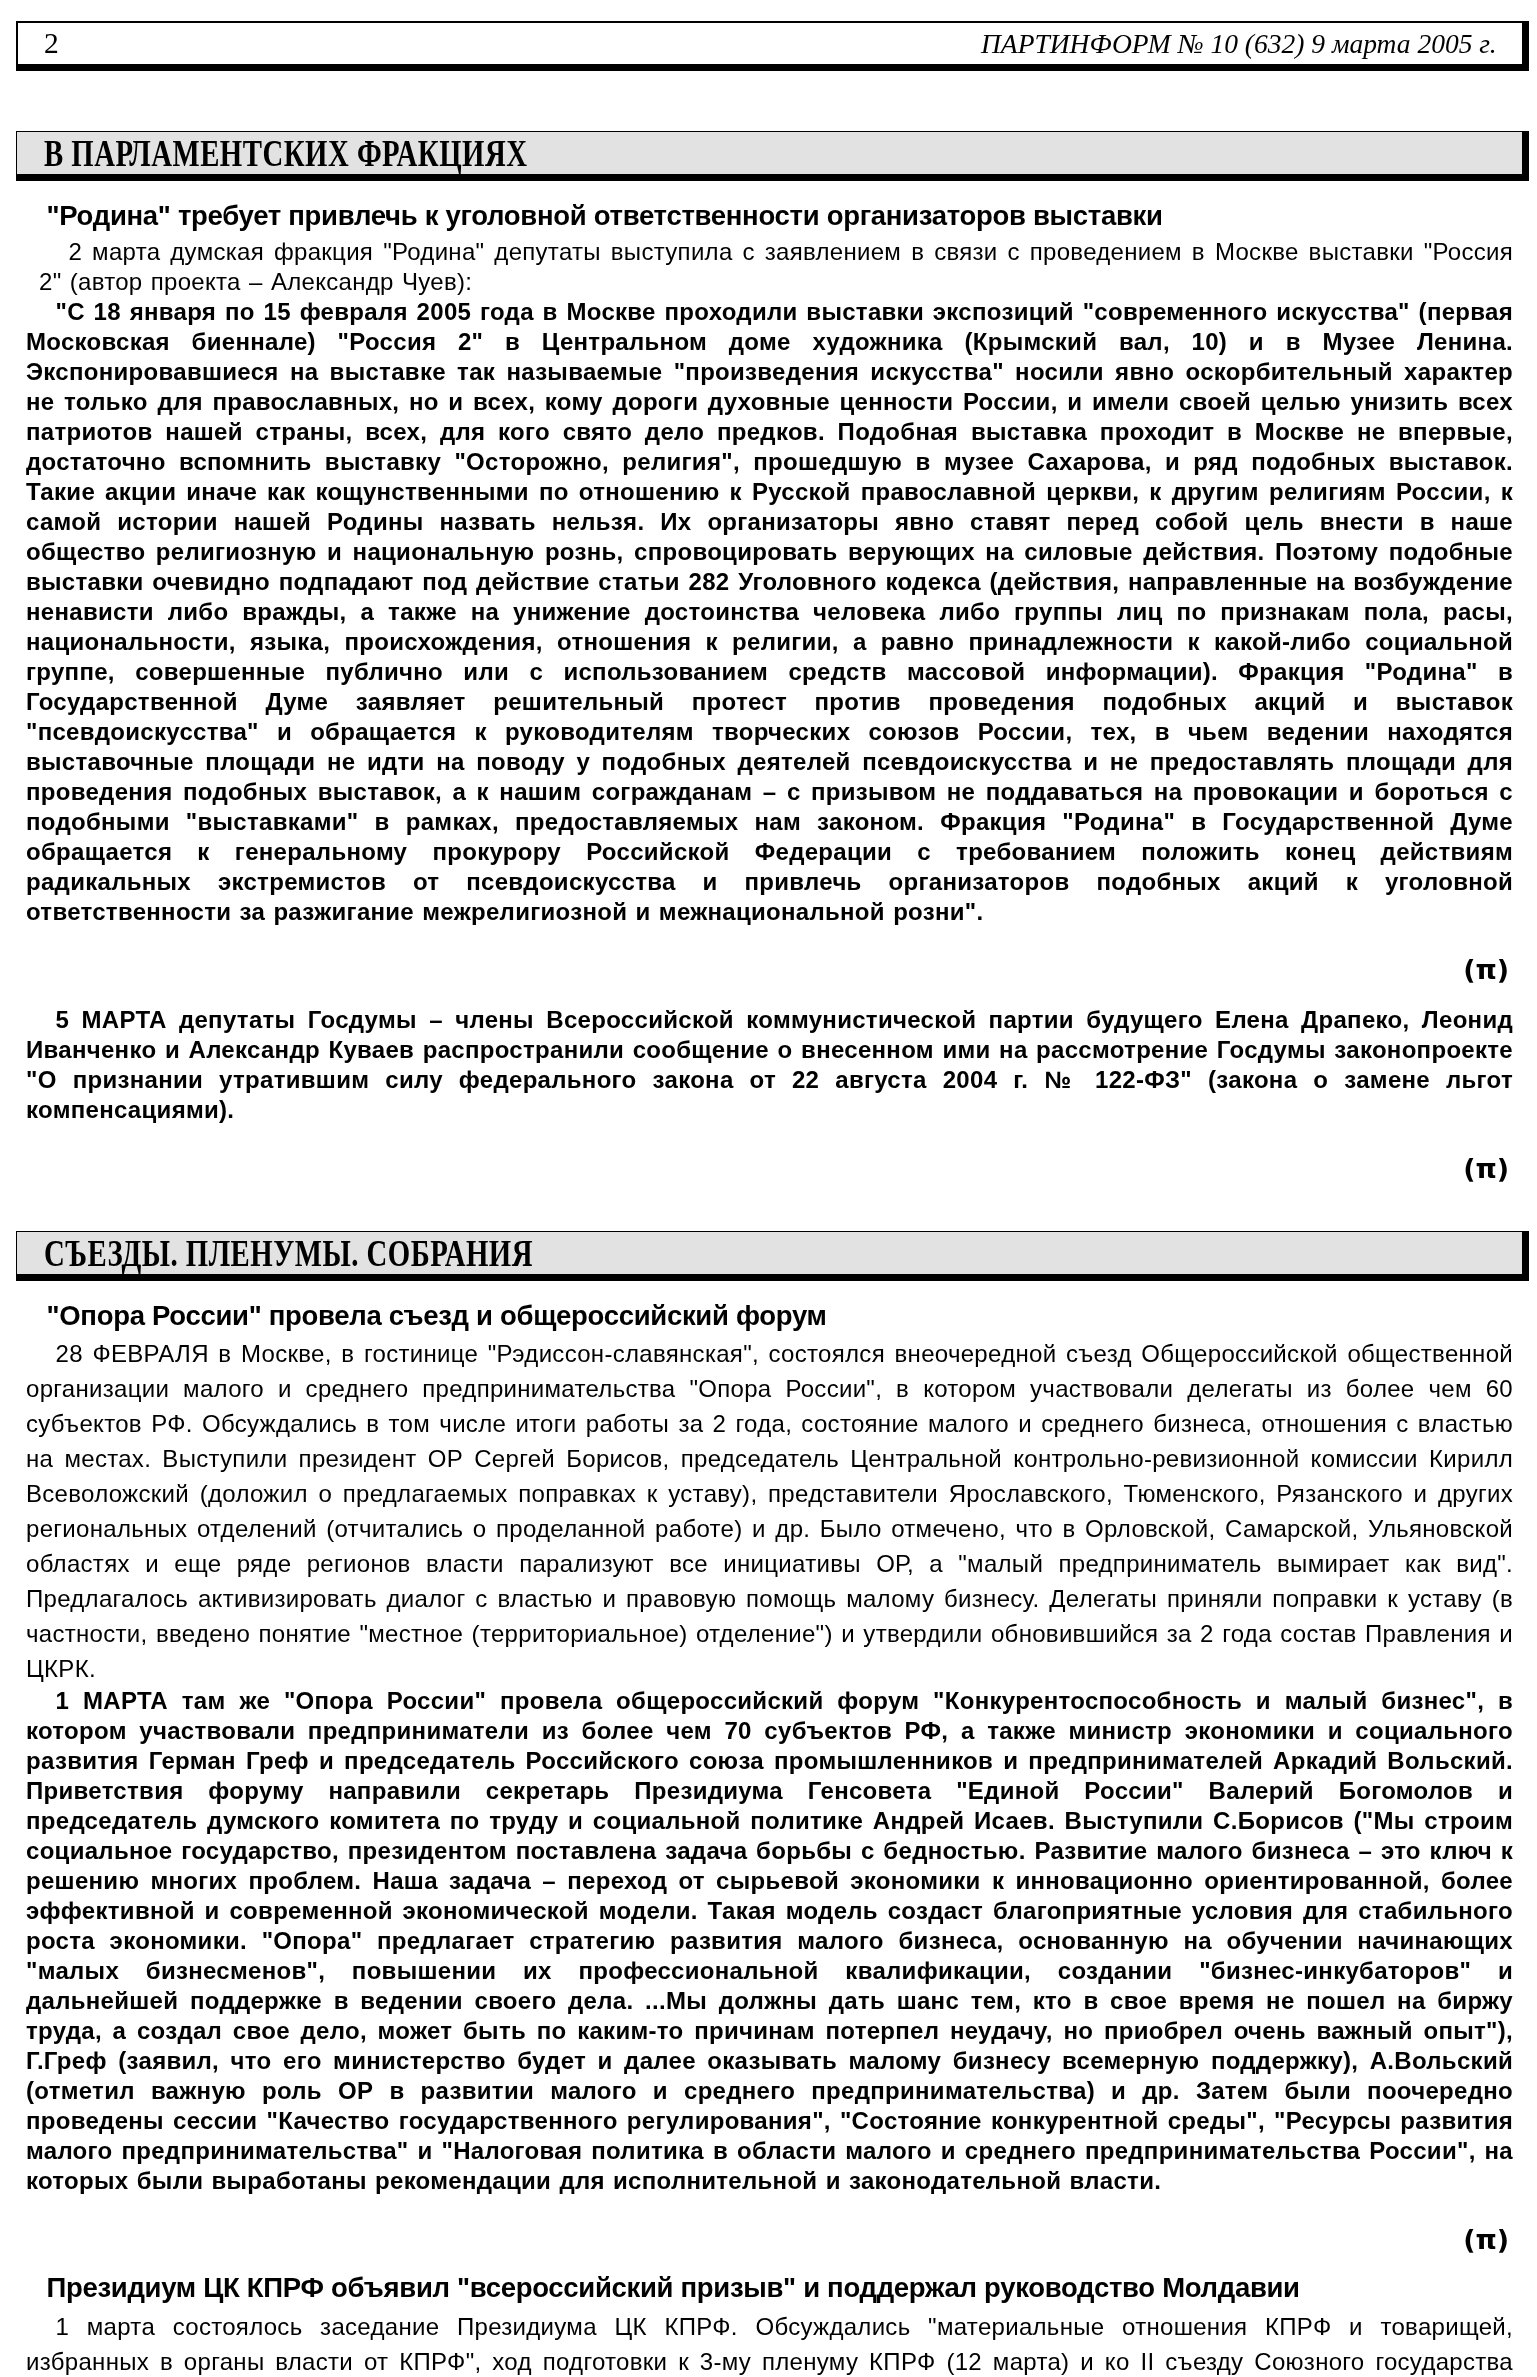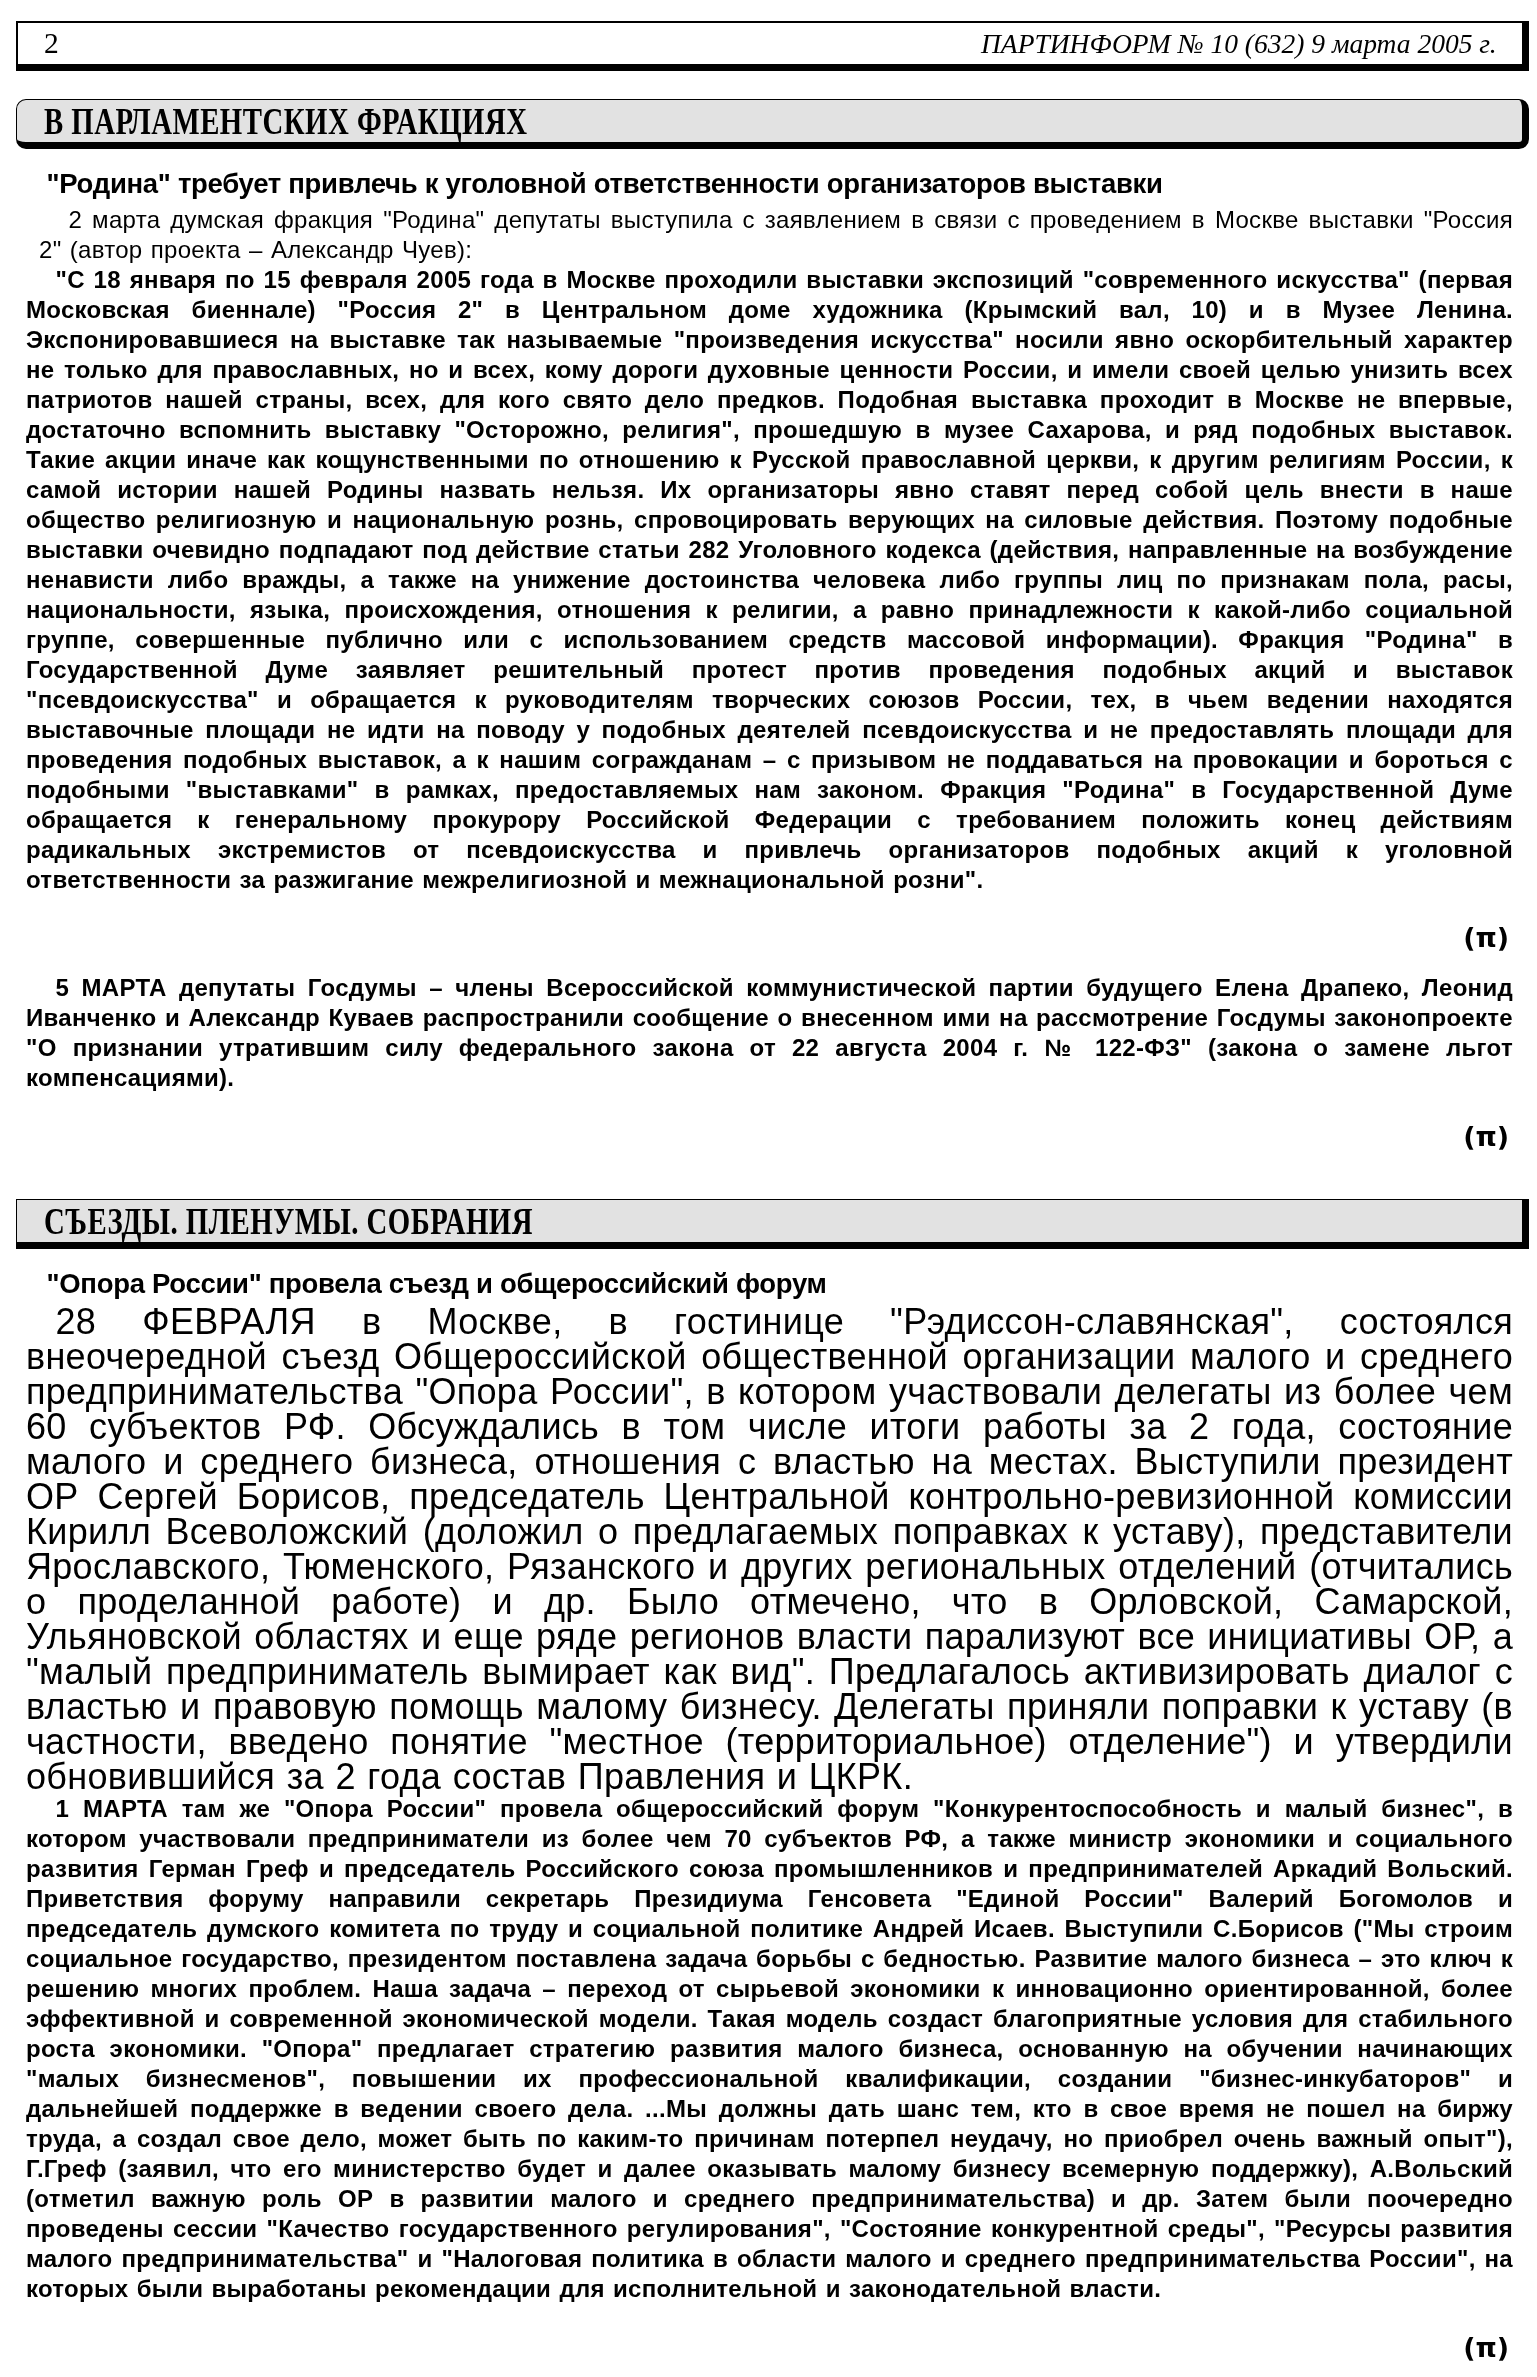--- a/index.html
+++ b/index.html
@@ -62,21 +62,21 @@
   .section-bar-text {
     font-family: "Liberation Serif", serif;
     font-weight: bold;
     font-size: 36px;
     line-height: 1;
     white-space: nowrap;
     transform: scaleX(0.8) scaleY(1.08);
     transform-origin: left center;
     letter-spacing: 0.6px;
   }
-  .bar-gap-top { margin-top: 28px; border-radius: 10px; }
+  .bar-gap-top { margin-top: 60px; }
   .bar-gap-mid { margin-top: 49px; }
 
   .content {
     margin: 0 24px 0 26px;
   }
 
   .art-title {
     font-size: 27.5px;
     font-weight: bold;
     letter-spacing: -0.3px;
@@ -89,21 +89,21 @@
     text-align: justify;
     text-indent: 29.5px;
     letter-spacing: 0.3px;
     word-spacing: 1.3px;
   }
   .body-sm {
     font-size: 24px;
     line-height: 30px;
   }
   .body-lg {
-    font-size: 36px;
+    font-size: 24px;
     line-height: 35px;
   }
   .bold { font-weight: bold; }
   .lead-inset { padding-left: 13px; }
 
   .end-marker {
     text-align: right;
     font-weight: bold;
     font-size: 27px;
     line-height: 1;

